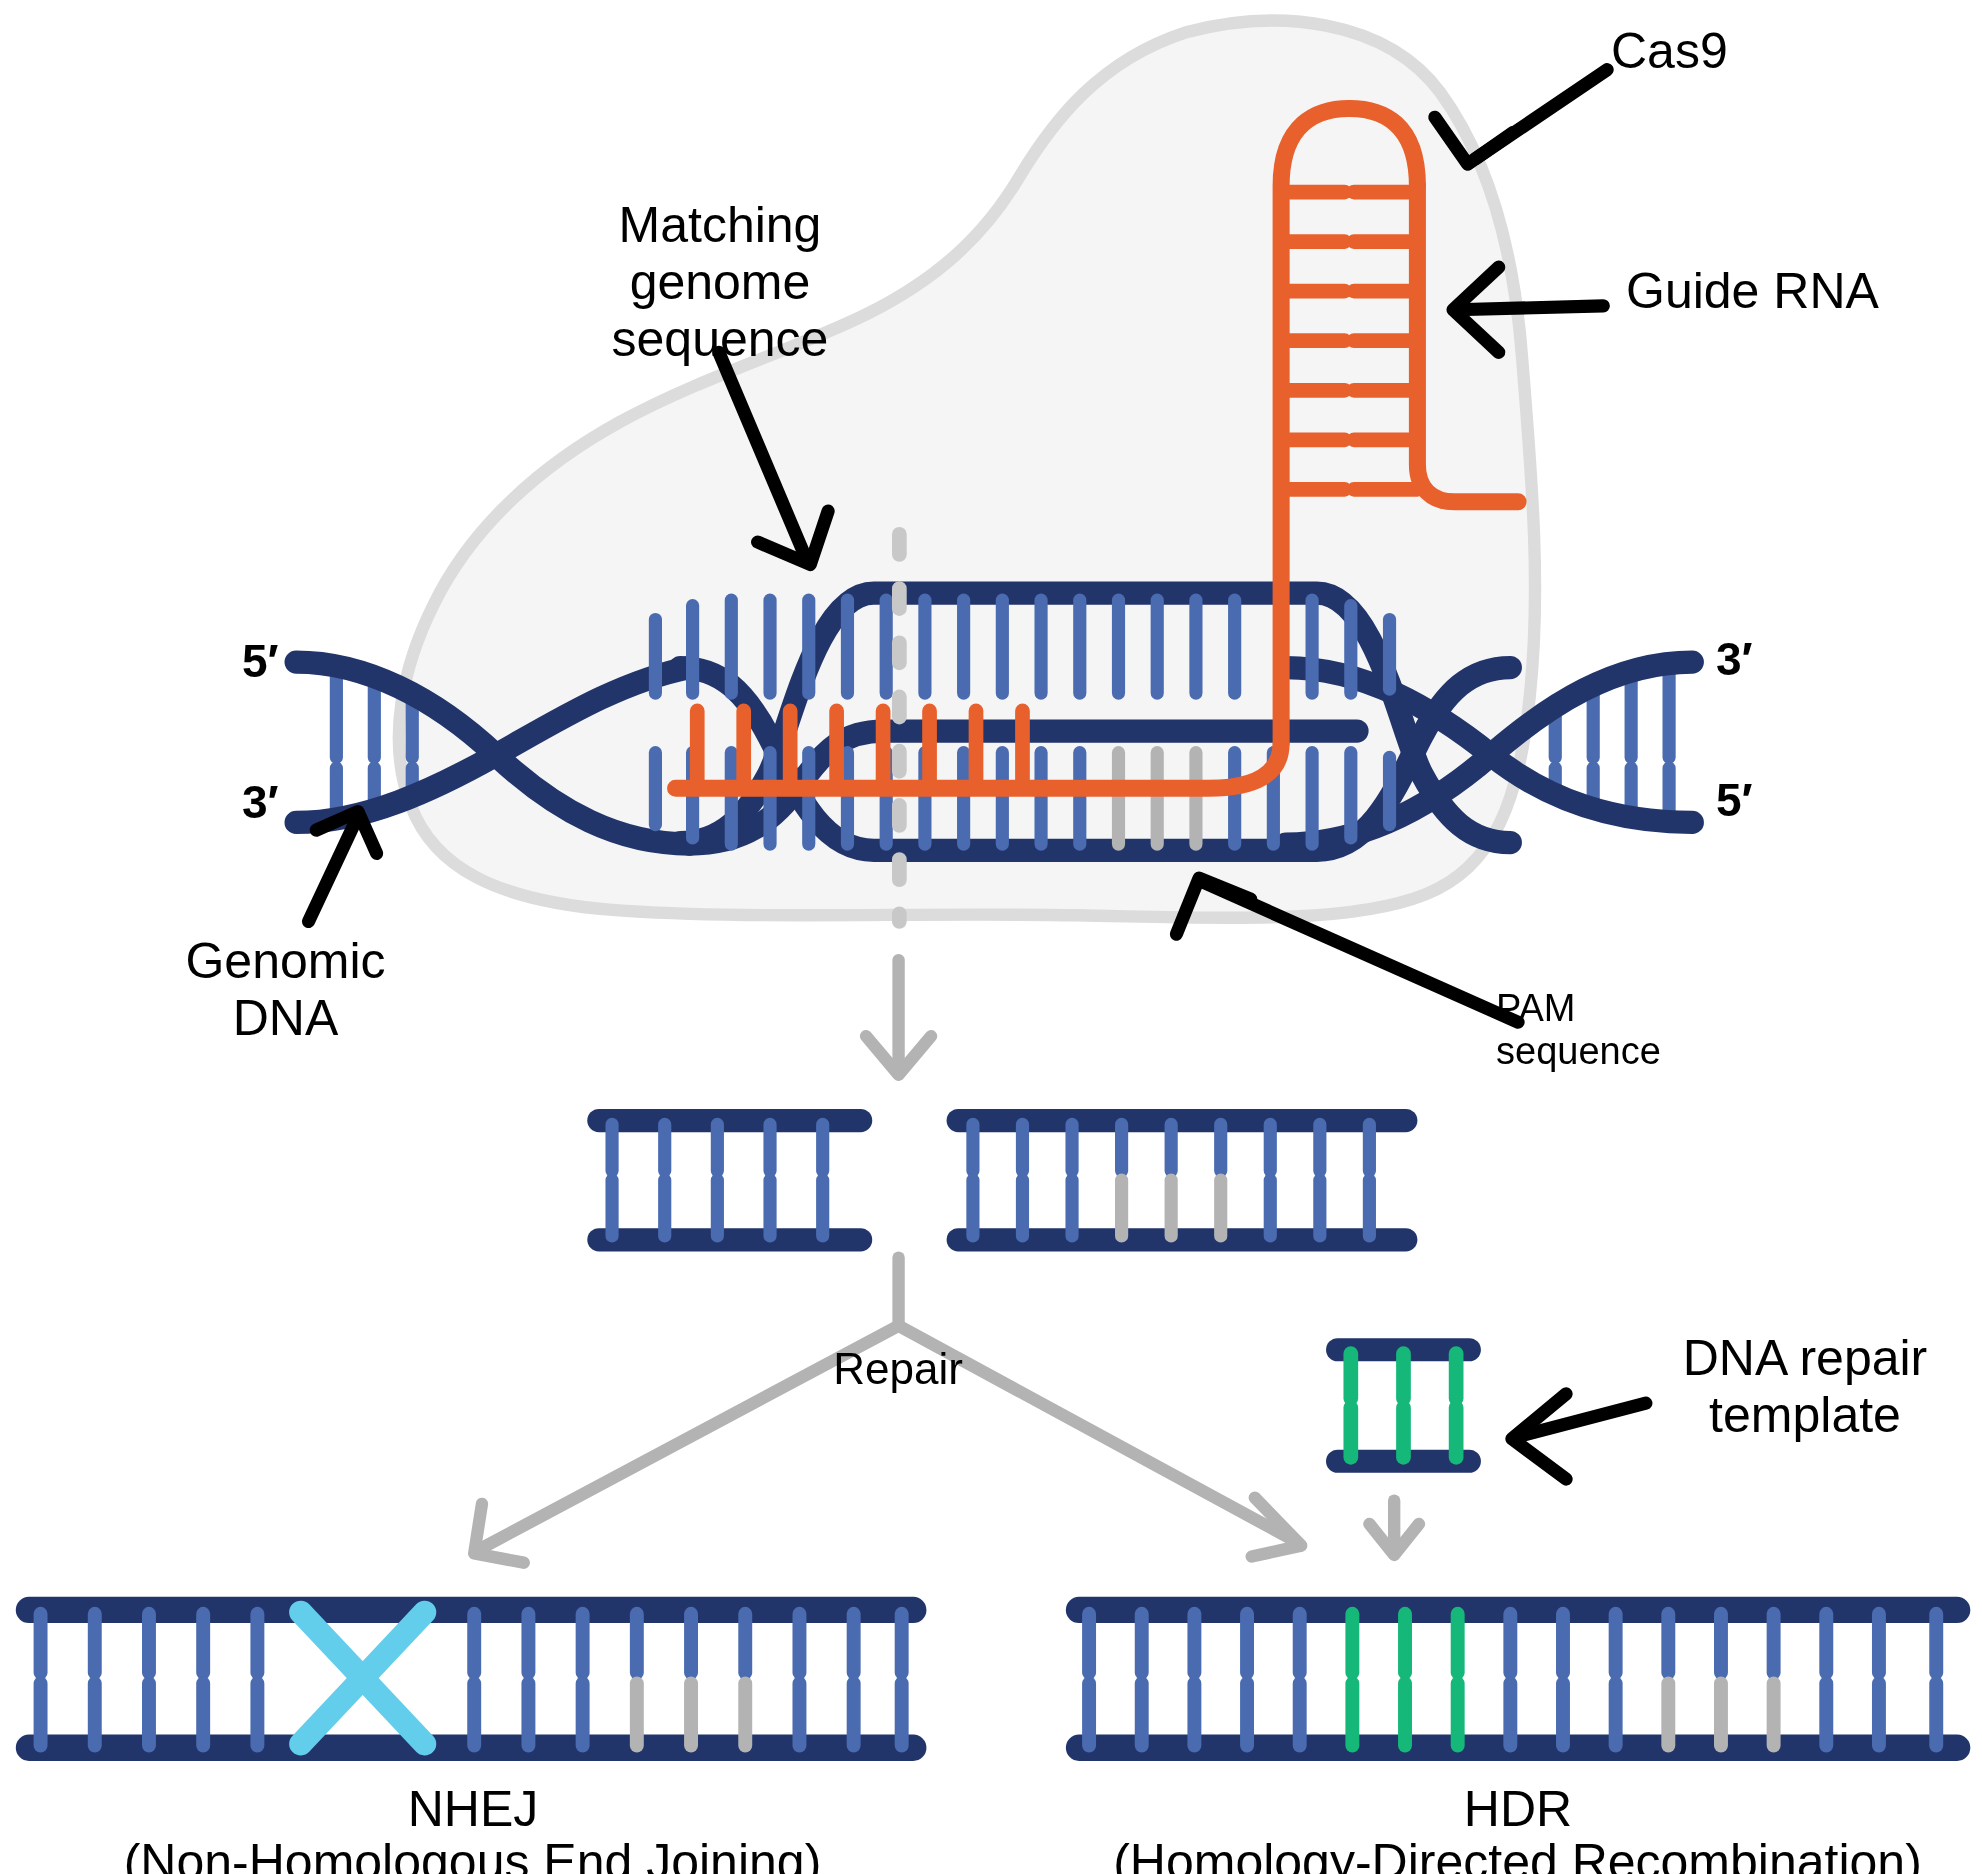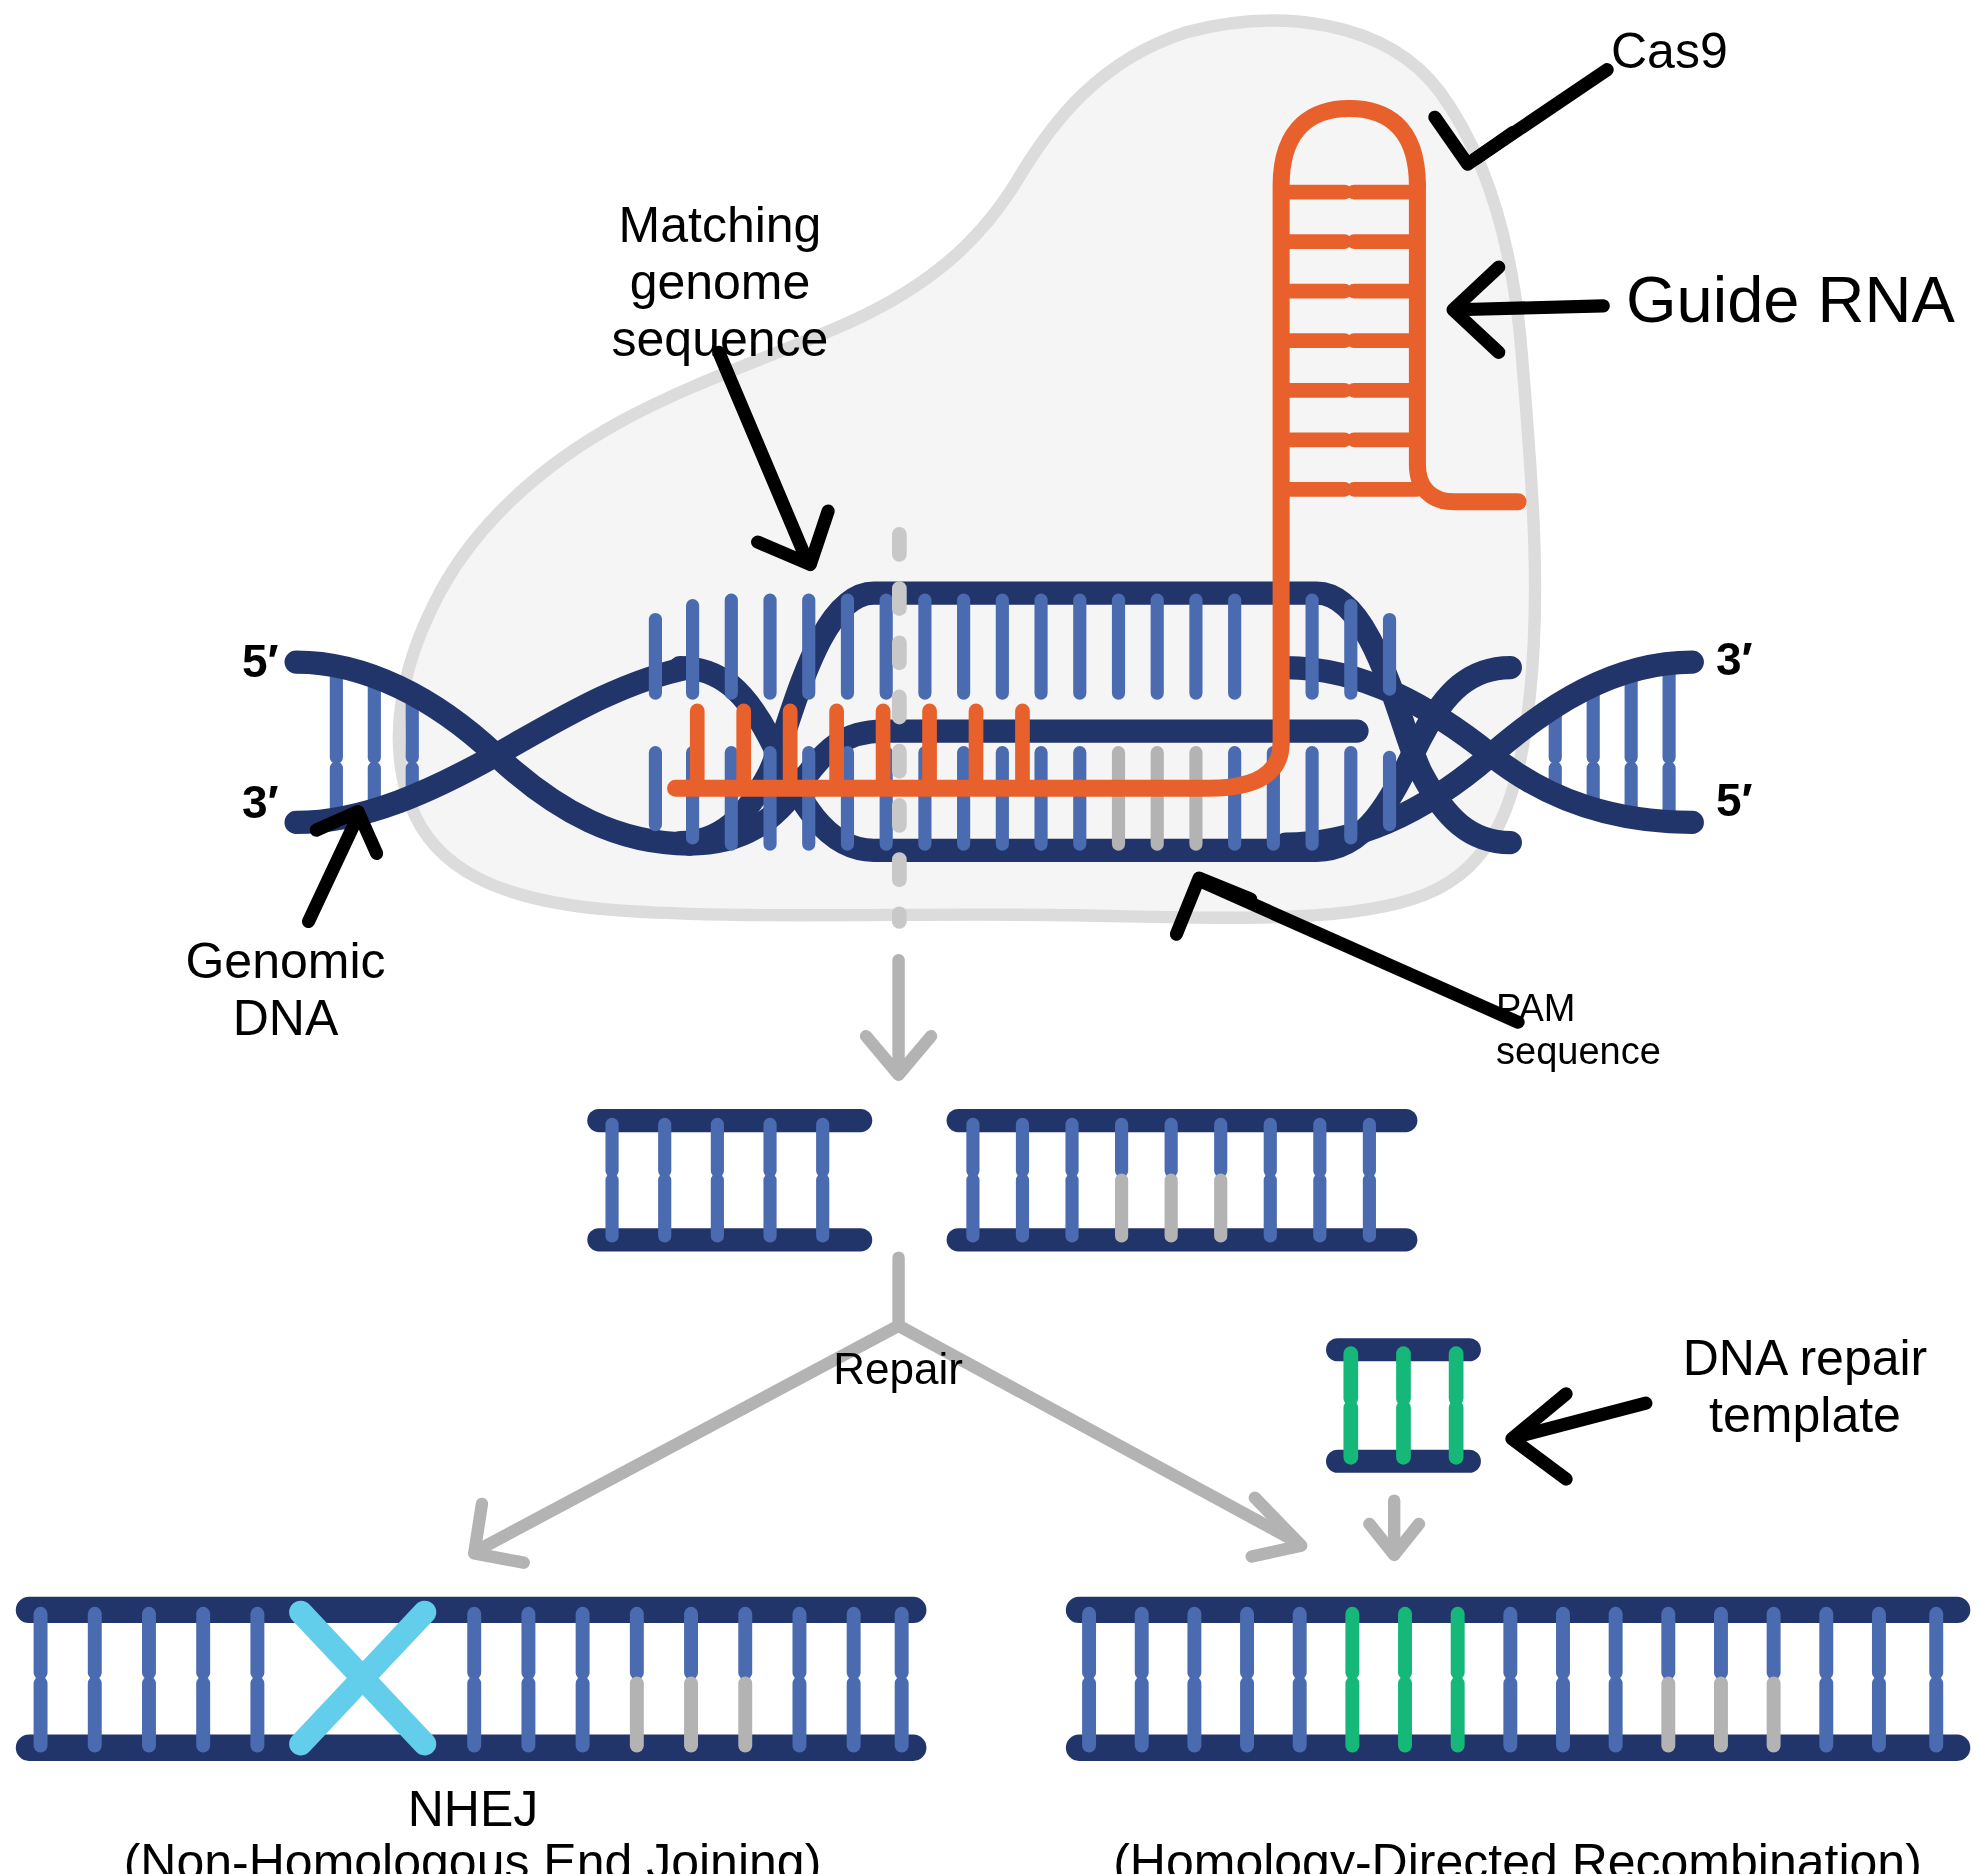--- a/index.html
+++ b/index.html
@@ -406,21 +406,21 @@
       <g stroke="#b3b3b3" stroke-width="18" stroke-linecap="round">
         <line x1="2154" y1="2174" x2="2154" y2="2254"></line>
         <line x1="2222" y1="2174" x2="2222" y2="2254"></line>
         <line x1="2290" y1="2174" x2="2290" y2="2254"></line>
       </g>
     </g>
   </svg>
 
   <div class="lbl" style="left:1611px;top:23px;font-size:50px;text-align:left;">Cas9</div>
 
-  <div class="lbl" style="left:1626px;top:263px;font-size:65px;text-align:right;">Guide RNA</div>
+  <div class="lbl" style="left:1626px;top:263px;font-size:50px;text-align:right;">Guide RNA</div>
 
   <div class="lbl" style="left:573px;top:197px;width:294px;font-size:50px;">Matching
 genome
 sequence</div>
 
   <div class="lbl" style="left:1496px;top:987px;width:287px;font-size:38px;text-align:left;">PAM
 sequence</div>
 
   <div class="lbl" style="left:177px;top:933px;width:217px;font-size:50px;text-align:center;">Genomic
 DNA</div>
@@ -431,16 +431,17 @@
   <div class="lbl" style="left:813px;top:1344px;width:170px;font-size:44px;">Repair</div>
 
   <div class="lbl" style="left:242px;top:635px;font-size:46px;font-weight:600;">5′</div>
   <div class="lbl" style="left:242px;top:776px;font-size:46px;font-weight:600;">3′</div>
   <div class="lbl" style="left:1716px;top:633px;font-size:46px;font-weight:600;">3′</div>
   <div class="lbl" style="left:1716px;top:774px;font-size:46px;font-weight:600;">5′</div>
 
   <div class="lbl" style="left:287px;top:1781px;width:372px;font-size:50px;">NHEJ</div>
   <div class="lbl" style="left:70px;top:1834px;width:805px;font-size:50px;">(Non-Homologous End Joining)</div>
 
+  <div class="lbl" style="left:1332px;top:1781px;width:372px;font-size:50px;">HDR</div>
   <div class="lbl" style="left:1084px;top:1834px;width:867px;font-size:50px;">(Homology-Directed Recombination)</div>
 
 </div>
 
 
 </body></html>

